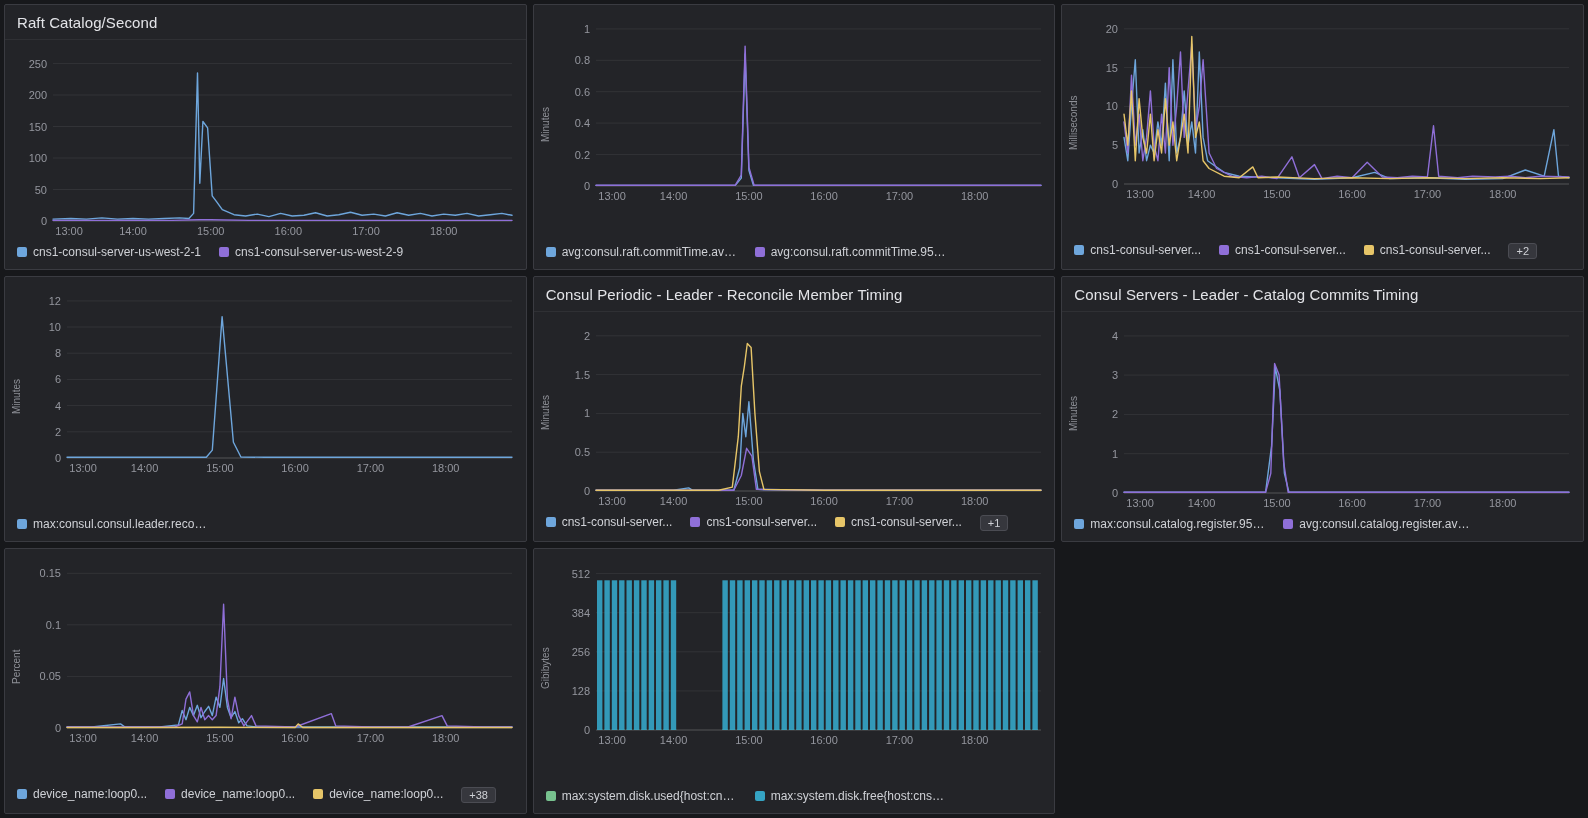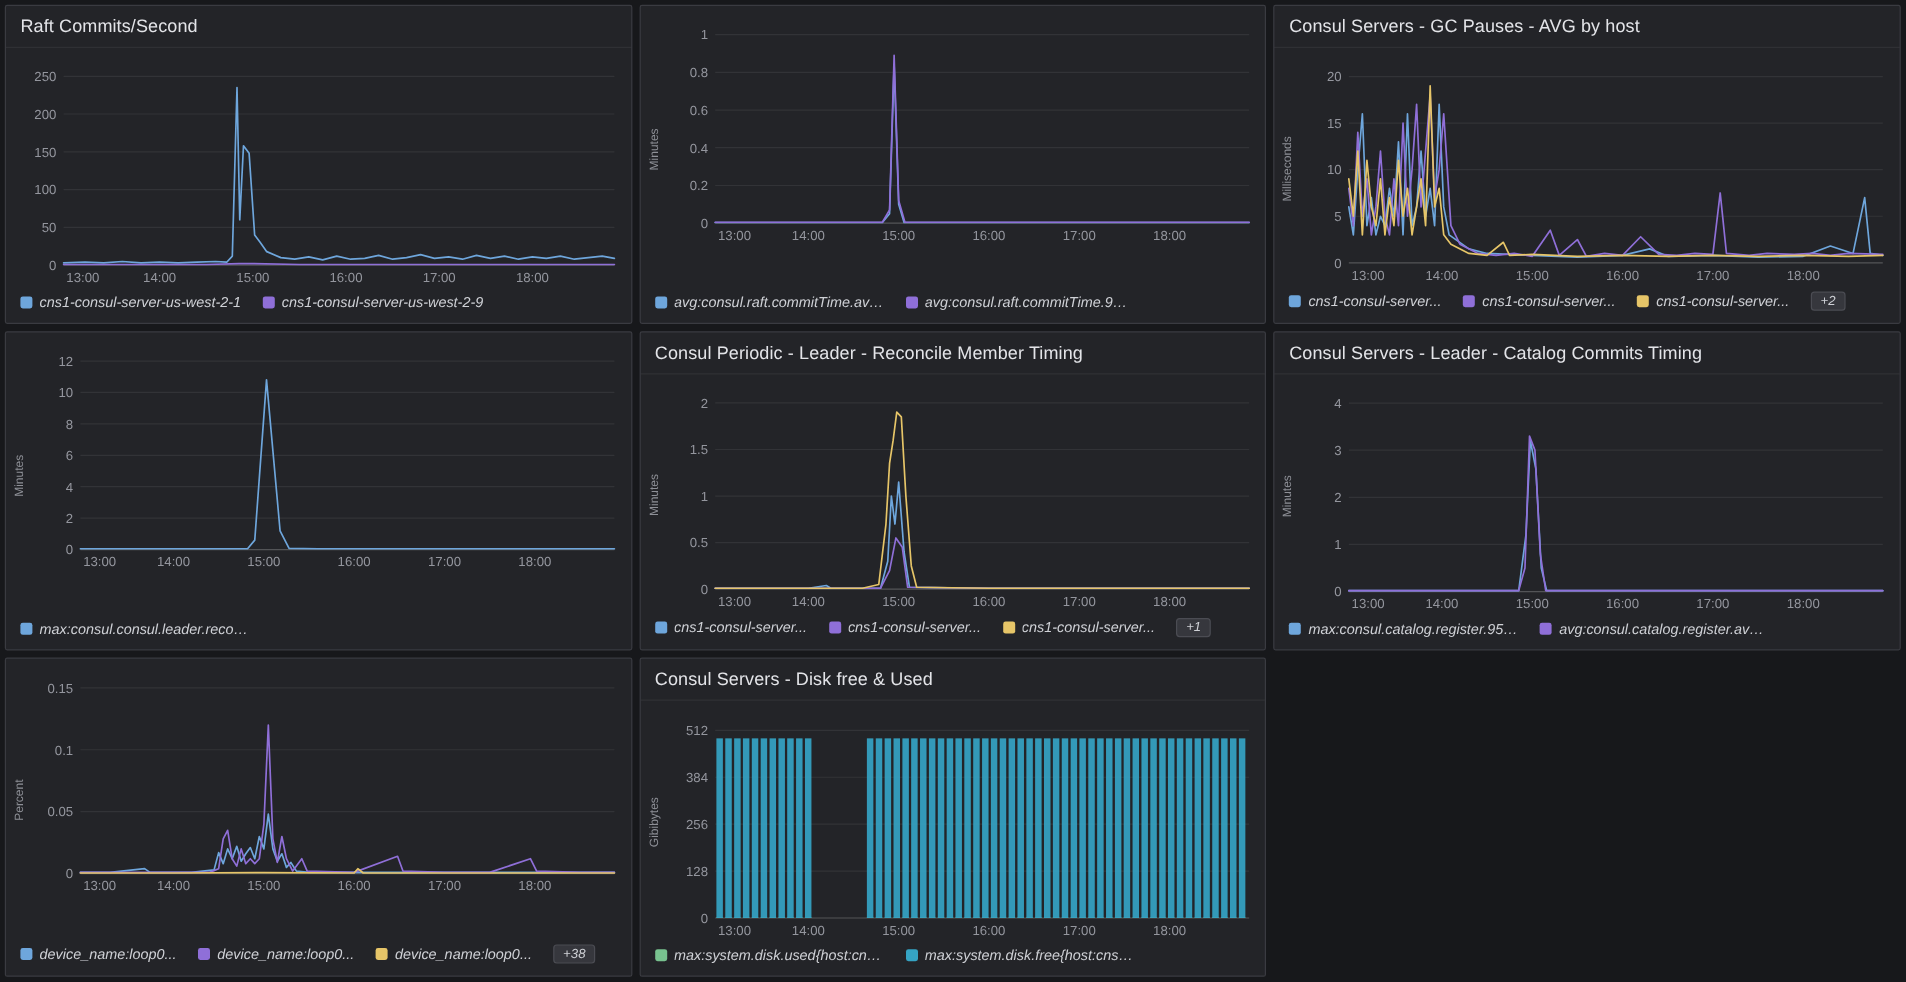--- a/index.html
+++ b/index.html
@@ -62,29 +62,28 @@
     display: block;
     cursor: crosshair;
   }
   svg.chart text {
     font-family: "Liberation Sans", sans-serif;
     font-size: 11px;
     fill: #94969e;
   }
   .legend {
     display: flex;
-    align-items: center;
+    align-items: flex-start;
     gap: 18px;
     padding: 6px 12px 10px;
     font-size: 12px;
     color: #cfd1d6;
     flex: 0 0 auto;
     white-space: nowrap;
     overflow: hidden;
-    font-style: italic;
   }
   .legend-item { display: inline-flex; align-items: center; gap: 6px; cursor: pointer; }
   .swatch { width: 10px; height: 10px; border-radius: 2px; flex: 0 0 auto; }
   .legend-label { overflow: hidden; text-overflow: ellipsis; max-width: 175px; }
   .legend-badge {
     background: #36373d;
     border: 1px solid #4b4c53;
     border-radius: 3px;
     padding: 1px 7px;
     font-size: 11px;
@@ -92,21 +91,21 @@
     cursor: pointer;
   }
 </style>
 </head>
 <body>
 
 <div class="dashboard">
 
   <section class="panel">
     <header class="panel-header">
-      <h2 class="panel-title">Raft Commits/Second</h2>
+      <h2 class="panel-title">Raft Catalog/Second</h2>
     </header>
     <div class="chart-wrap">
 
       <svg class="chart">
           <line x1="42" x2="501" y1="177.0" y2="177.0" stroke="rgba(255,255,255,0.22)" stroke-width="1"></line>
           <line x1="42" x2="501" y1="145.5" y2="145.5" stroke="rgba(255,255,255,0.07)" stroke-width="1"></line>
           <line x1="42" x2="501" y1="114.0" y2="114.0" stroke="rgba(255,255,255,0.07)" stroke-width="1"></line>
           <line x1="42" x2="501" y1="82.5" y2="82.5" stroke="rgba(255,255,255,0.07)" stroke-width="1"></line>
           <line x1="42" x2="501" y1="51.0" y2="51.0" stroke="rgba(255,255,255,0.07)" stroke-width="1"></line>
           <line x1="42" x2="501" y1="19.6" y2="19.6" stroke="rgba(255,255,255,0.07)" stroke-width="1"></line>
@@ -170,23 +169,20 @@
           <span class="legend-label">avg:consul.raft.commitTime.avg...</span>
         </span>
         <span class="legend-item">
           <span class="swatch" style="background: rgb(143, 111, 216);"></span>
           <span class="legend-label">avg:consul.raft.commitTime.95p...</span>
         </span>
       </div>
   </section>
 
   <section class="panel">
-    <header class="panel-header">
-      <h2 class="panel-title">Consul Servers - GC Pauses - AVG by host</h2>
-    </header>
     <div class="chart-wrap">
       <span class="ylab">Milliseconds</span>
       <svg class="chart">
           <line x1="42" x2="487" y1="175.0" y2="175.0" stroke="rgba(255,255,255,0.22)" stroke-width="1"></line>
           <line x1="42" x2="487" y1="136.2" y2="136.2" stroke="rgba(255,255,255,0.07)" stroke-width="1"></line>
           <line x1="42" x2="487" y1="97.4" y2="97.4" stroke="rgba(255,255,255,0.07)" stroke-width="1"></line>
           <line x1="42" x2="487" y1="58.6" y2="58.6" stroke="rgba(255,255,255,0.07)" stroke-width="1"></line>
           <line x1="42" x2="487" y1="19.8" y2="19.8" stroke="rgba(255,255,255,0.07)" stroke-width="1"></line>
           <polyline points="42.0,128.4 45.8,151.7 49.5,97.4 53.3,50.8 57.1,144.0 60.8,120.7 64.6,151.7 68.4,136.2 72.1,144.0 75.9,112.9 79.6,136.2 83.4,74.1 87.2,151.7 90.9,50.8 94.7,144.0 98.5,128.4 102.2,81.9 106.0,136.2 109.8,112.9 113.5,144.0 117.3,43.0 121.1,128.4 125.6,151.7 142.1,163.4 157.2,167.2 194.9,168.8 232.5,170.3 270.1,168.8 292.7,163.4 307.8,169.6 345.4,168.8 383.1,170.3 420.7,169.6 443.3,161.0 462.2,167.2 471.9,120.7 476.5,167.2 487.0,168.8" fill="none" stroke="#6ea6dc" stroke-width="1.4" stroke-linejoin="round" stroke-linecap="round"></polyline>
           <polyline points="42.0,112.9 45.8,144.0 49.5,66.3 53.3,136.2 57.1,105.1 60.8,151.7 64.6,128.4 68.4,81.9 72.1,136.2 75.9,151.7 79.6,105.1 83.4,144.0 87.2,58.6 90.9,136.2 94.7,97.4 98.5,43.0 102.2,128.4 106.0,81.9 109.8,35.3 113.5,120.7 117.3,97.4 121.1,50.8 127.1,144.0 134.6,159.5 149.7,167.2 164.7,168.8 179.8,167.2 194.9,169.6 209.9,147.8 217.4,168.8 232.5,155.6 240.0,169.6 255.1,167.2 270.1,168.8 285.2,153.3 300.3,168.0 315.3,168.8 330.4,167.2 345.4,168.0 351.5,116.8 356.7,167.2 375.6,168.8 390.6,167.2 413.2,168.0 428.3,167.2 443.3,168.8 458.4,167.2 487.0,168.0" fill="none" stroke="#8f6fd8" stroke-width="1.4" stroke-linejoin="round" stroke-linecap="round"></polyline>
@@ -374,23 +370,20 @@
         </span>
         <span class="legend-item">
           <span class="swatch" style="background: rgb(230, 197, 104);"></span>
           <span class="legend-label">device_name:loop0...</span>
         </span>
         <span class="legend-badge">+38</span>
       </div>
   </section>
 
   <section class="panel">
-    <header class="panel-header">
-      <h2 class="panel-title">Consul Servers - Disk free &amp; Used</h2>
-    </header>
     <div class="chart-wrap">
       <span class="ylab">Gibibytes</span>
       <svg class="chart">
           <line x1="42" x2="487" y1="177.0" y2="177.0" stroke="rgba(255,255,255,0.22)" stroke-width="1"></line>
           <line x1="42" x2="487" y1="137.9" y2="137.9" stroke="rgba(255,255,255,0.07)" stroke-width="1"></line>
           <line x1="42" x2="487" y1="98.8" y2="98.8" stroke="rgba(255,255,255,0.07)" stroke-width="1"></line>
           <line x1="42" x2="487" y1="59.7" y2="59.7" stroke="rgba(255,255,255,0.07)" stroke-width="1"></line>
           <line x1="42" x2="487" y1="20.6" y2="20.6" stroke="rgba(255,255,255,0.07)" stroke-width="1"></line>
           <rect x="43.0" y="176.4" width="5.4" height="0.6" fill="#78c28f" opacity="0.92"></rect>
           <rect x="50.4" y="176.4" width="5.4" height="0.6" fill="#78c28f" opacity="0.92"></rect>

